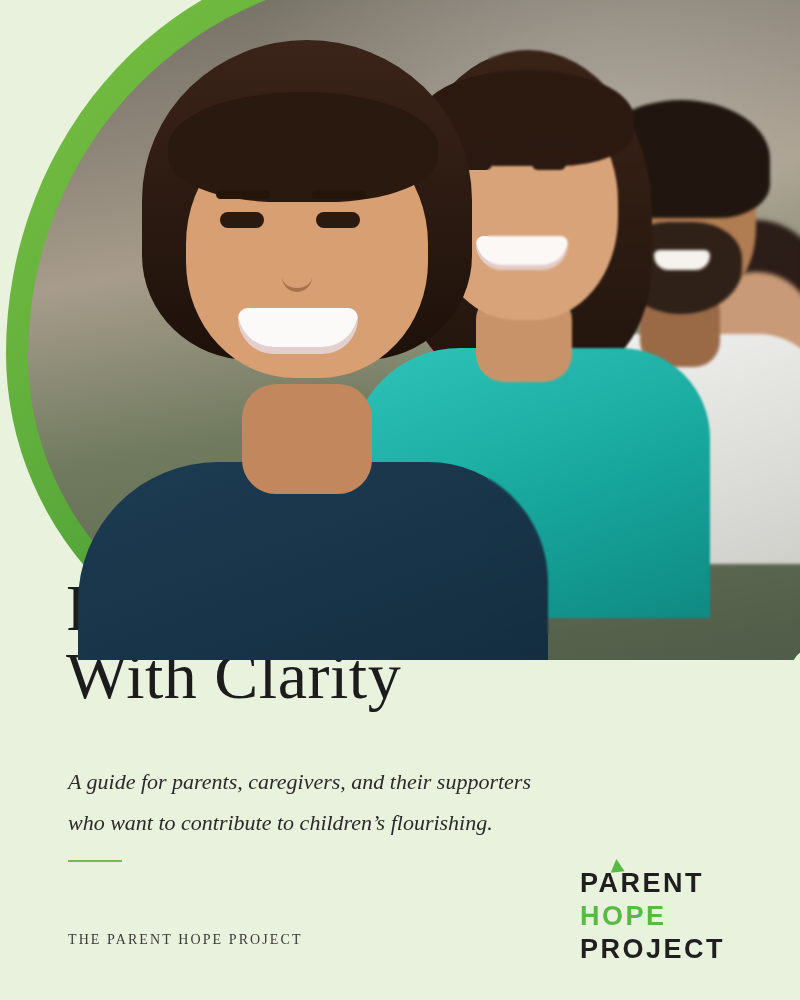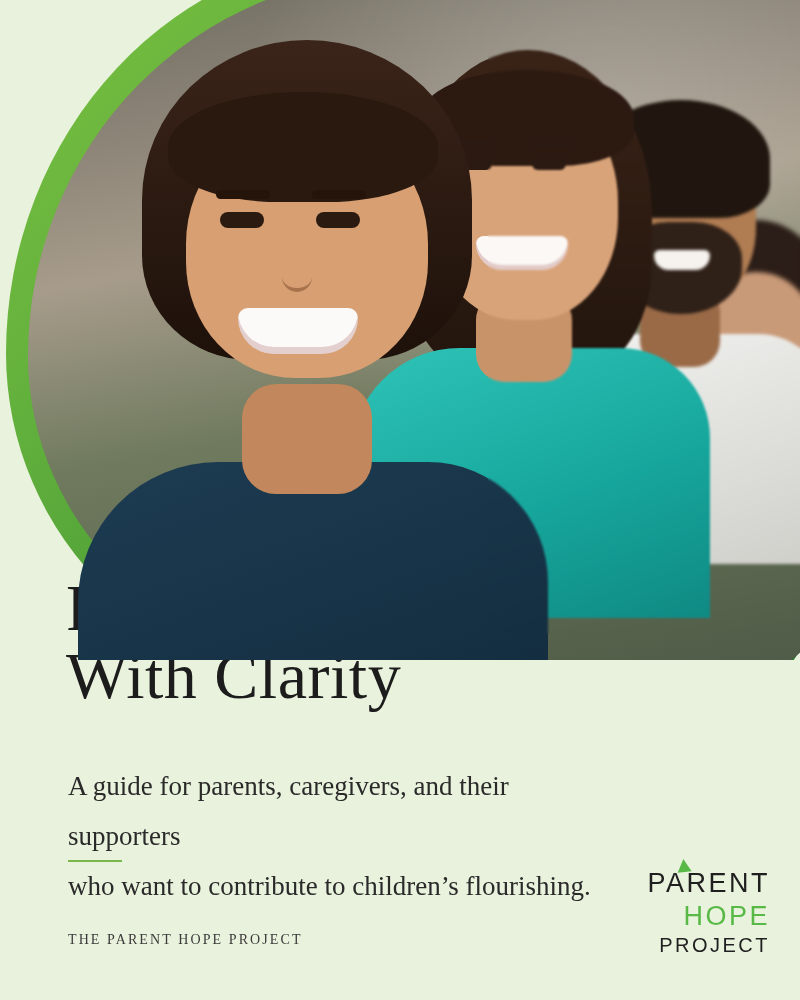--- a/index.html
+++ b/index.html
@@ -242,21 +242,22 @@
     letter-spacing: 0.5px;
     font-weight: 400;
   }
   .title .line { display: block; }
   .subtitle {
     position: absolute;
     left: 68px;
     top: 202px;
     width: 560px;
     font-family: "Liberation Serif", serif;
-    font-size: 27px;
+    font-style: italic;
+    font-size: 22px;
     line-height: 1.85;
     color: #2a2a2a;
   }
   .subtitle .line { display: block; }
   .rule {
     position: absolute;
     left: 68px;
     top: 300px;
     width: 54px;
     height: 2px;
@@ -280,28 +281,28 @@
     letter-spacing: 2.1px;
     color: #3a3a3a;
   }
 
   
   .logo {
     position: absolute;
     right: 48px;
     top: 308px;
     width: 190px;
-    text-align: right;
+    text-align: left;
     font-family: "Liberation Sans", sans-serif;
-    font-weight: 400;
+    font-weight: 700;
     letter-spacing: 2.5px;
   }
   .logo .l1 { font-size: 27px; color: #1f1f1f; position: relative; display: inline-block; }
   .logo .l2 { font-size: 27px; color: #58b947; display: block; margin-top: 2px; }
-  .logo .l3 { font-size: 20px; color: #1f1f1f; display: block; margin-top: 2px; }
+  .logo .l3 { font-size: 27px; color: #1f1f1f; display: block; margin-top: 2px; }
   .logo .mark {
     position: absolute;
     left: 30px;
     top: -9px;
     width: 0; height: 0;
     border-left: 7px solid transparent;
     border-right: 7px solid transparent;
     border-bottom: 13px solid #58b947;
     transform: rotate(-6deg);
   }

